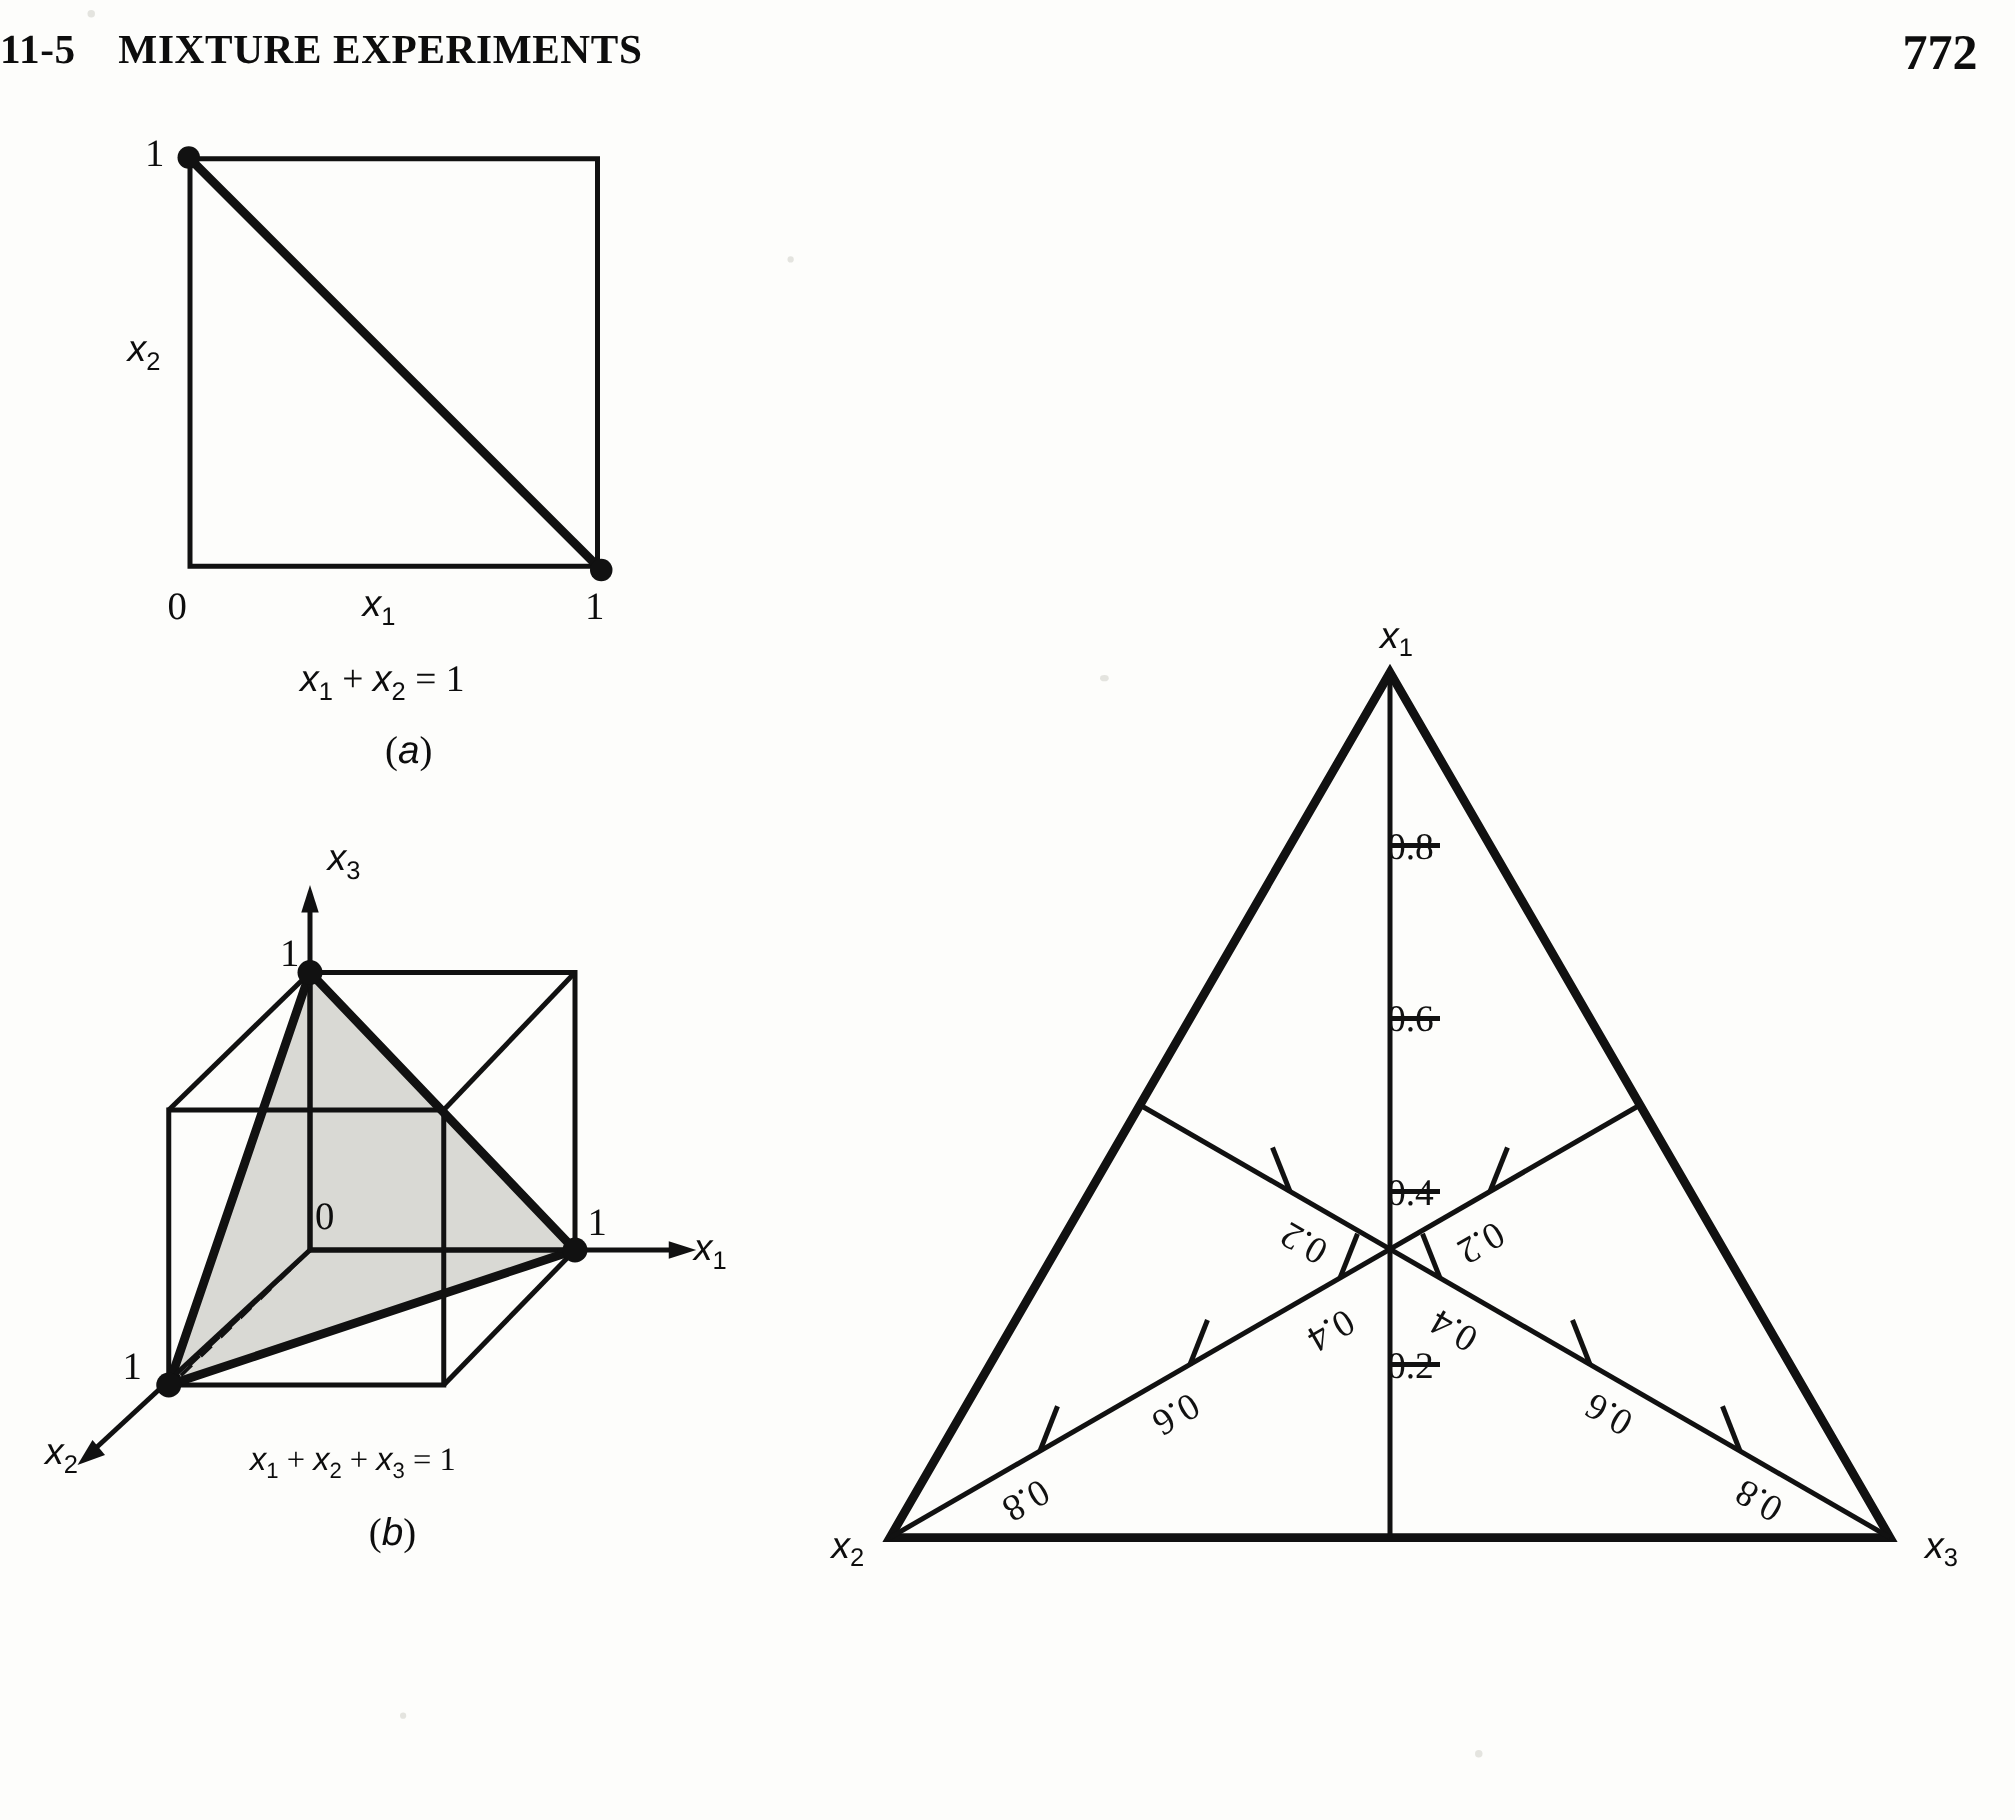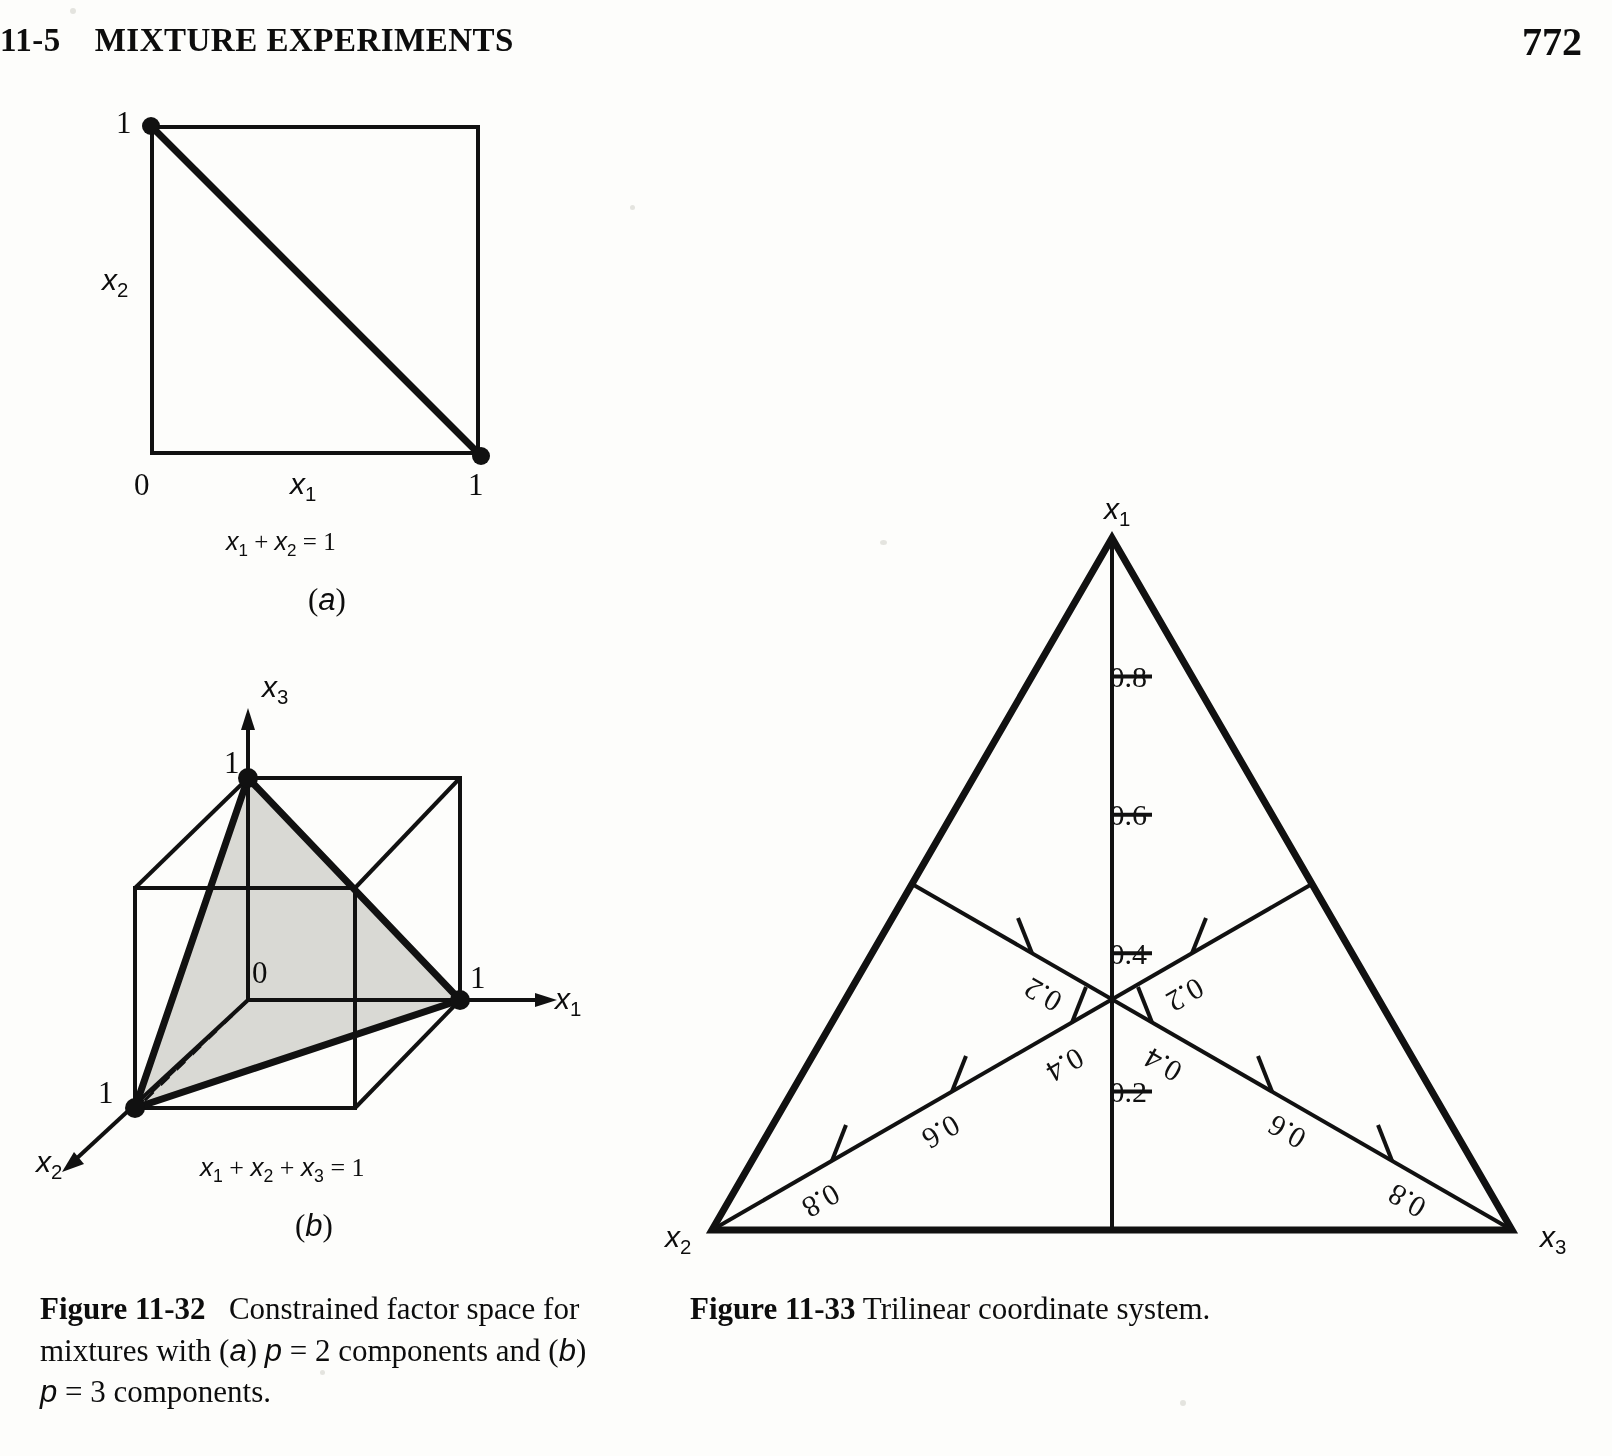--- a/index.html
+++ b/index.html
@@ -71,21 +71,21 @@
     position: absolute;
     width: 18px; height: 18px;
     background: #111;
     border-radius: 50%;
   }
   #lbl-a-x2 { left: 2px; top: 168px; }
   #lbl-a-x1 { left: 190px; top: 372px; }
   #lbl-a-0  { left: 34px; top: 372px; font-size: 31px; }
   #lbl-a-1b { left: 368px; top: 372px; font-size: 31px; }
   #lbl-a-1l { left: 16px; top: 10px; font-size: 31px; }
-  #eq-a { left: 126px; top: 432px; font-size: 25px; }
+  #eq-a { left: 140px; top: 432px; font-size: 30px; }
   #cap-a { left: 208px; top: 487px; font-size: 31px; }
 
   
   #fig-b { position: absolute; left: 0px; top: 660px; width: 640px; height: 600px; }
   #lbl-b-x3 { left: 262px; top: 10px; }
   #lbl-b-x1 { left: 555px; top: 322px; }
   #lbl-b-x2 { left: 36px; top: 485px; }
   #lbl-b-0  { left: 252px; top: 295px; font-size: 31px; }
   #lbl-b-1top { left: 224px; top: 85px; font-size: 31px; }
   #lbl-b-1right { left: 470px; top: 300px; font-size: 31px; }
@@ -261,29 +261,21 @@
       <span class="var">x<span class="sub">1</span></span>
     </div>
     <div class="tlabel" id="c-x2">
       <span class="var">x<span class="sub">2</span></span>
     </div>
     <div class="tlabel" id="c-x3">
       <span class="var">x<span class="sub">3</span></span>
     </div>
   </div>
 
-  <div class="caption" id="caption-left">
-    <b>Figure 11-32</b>
-    <span>&nbsp;&nbsp;Constrained factor space for mixtures with (<span class="var">a</span>) <span class="var">p</span> = 2 components and (<span class="var">b</span>) <span class="var">p</span> = 3 components.</span>
-  </div>
-
-  <div class="caption" id="caption-right">
-    <b>Figure 11-33</b>
-    <span>Trilinear coordinate system.</span>
-  </div>
+
 
   <div class="speck" style="left:70px; top:8px; width:6px; height:6px;"></div>
   <div class="speck" style="left:630px; top:205px; width:5px; height:5px;"></div>
   <div class="speck" style="left:880px; top:540px; width:7px; height:5px;"></div>
   <div class="speck" style="left:1180px; top:1400px; width:6px; height:6px;"></div>
   <div class="speck" style="left:320px; top:1370px; width:5px; height:5px;"></div>
 
 </div>
 
 </body></html>

